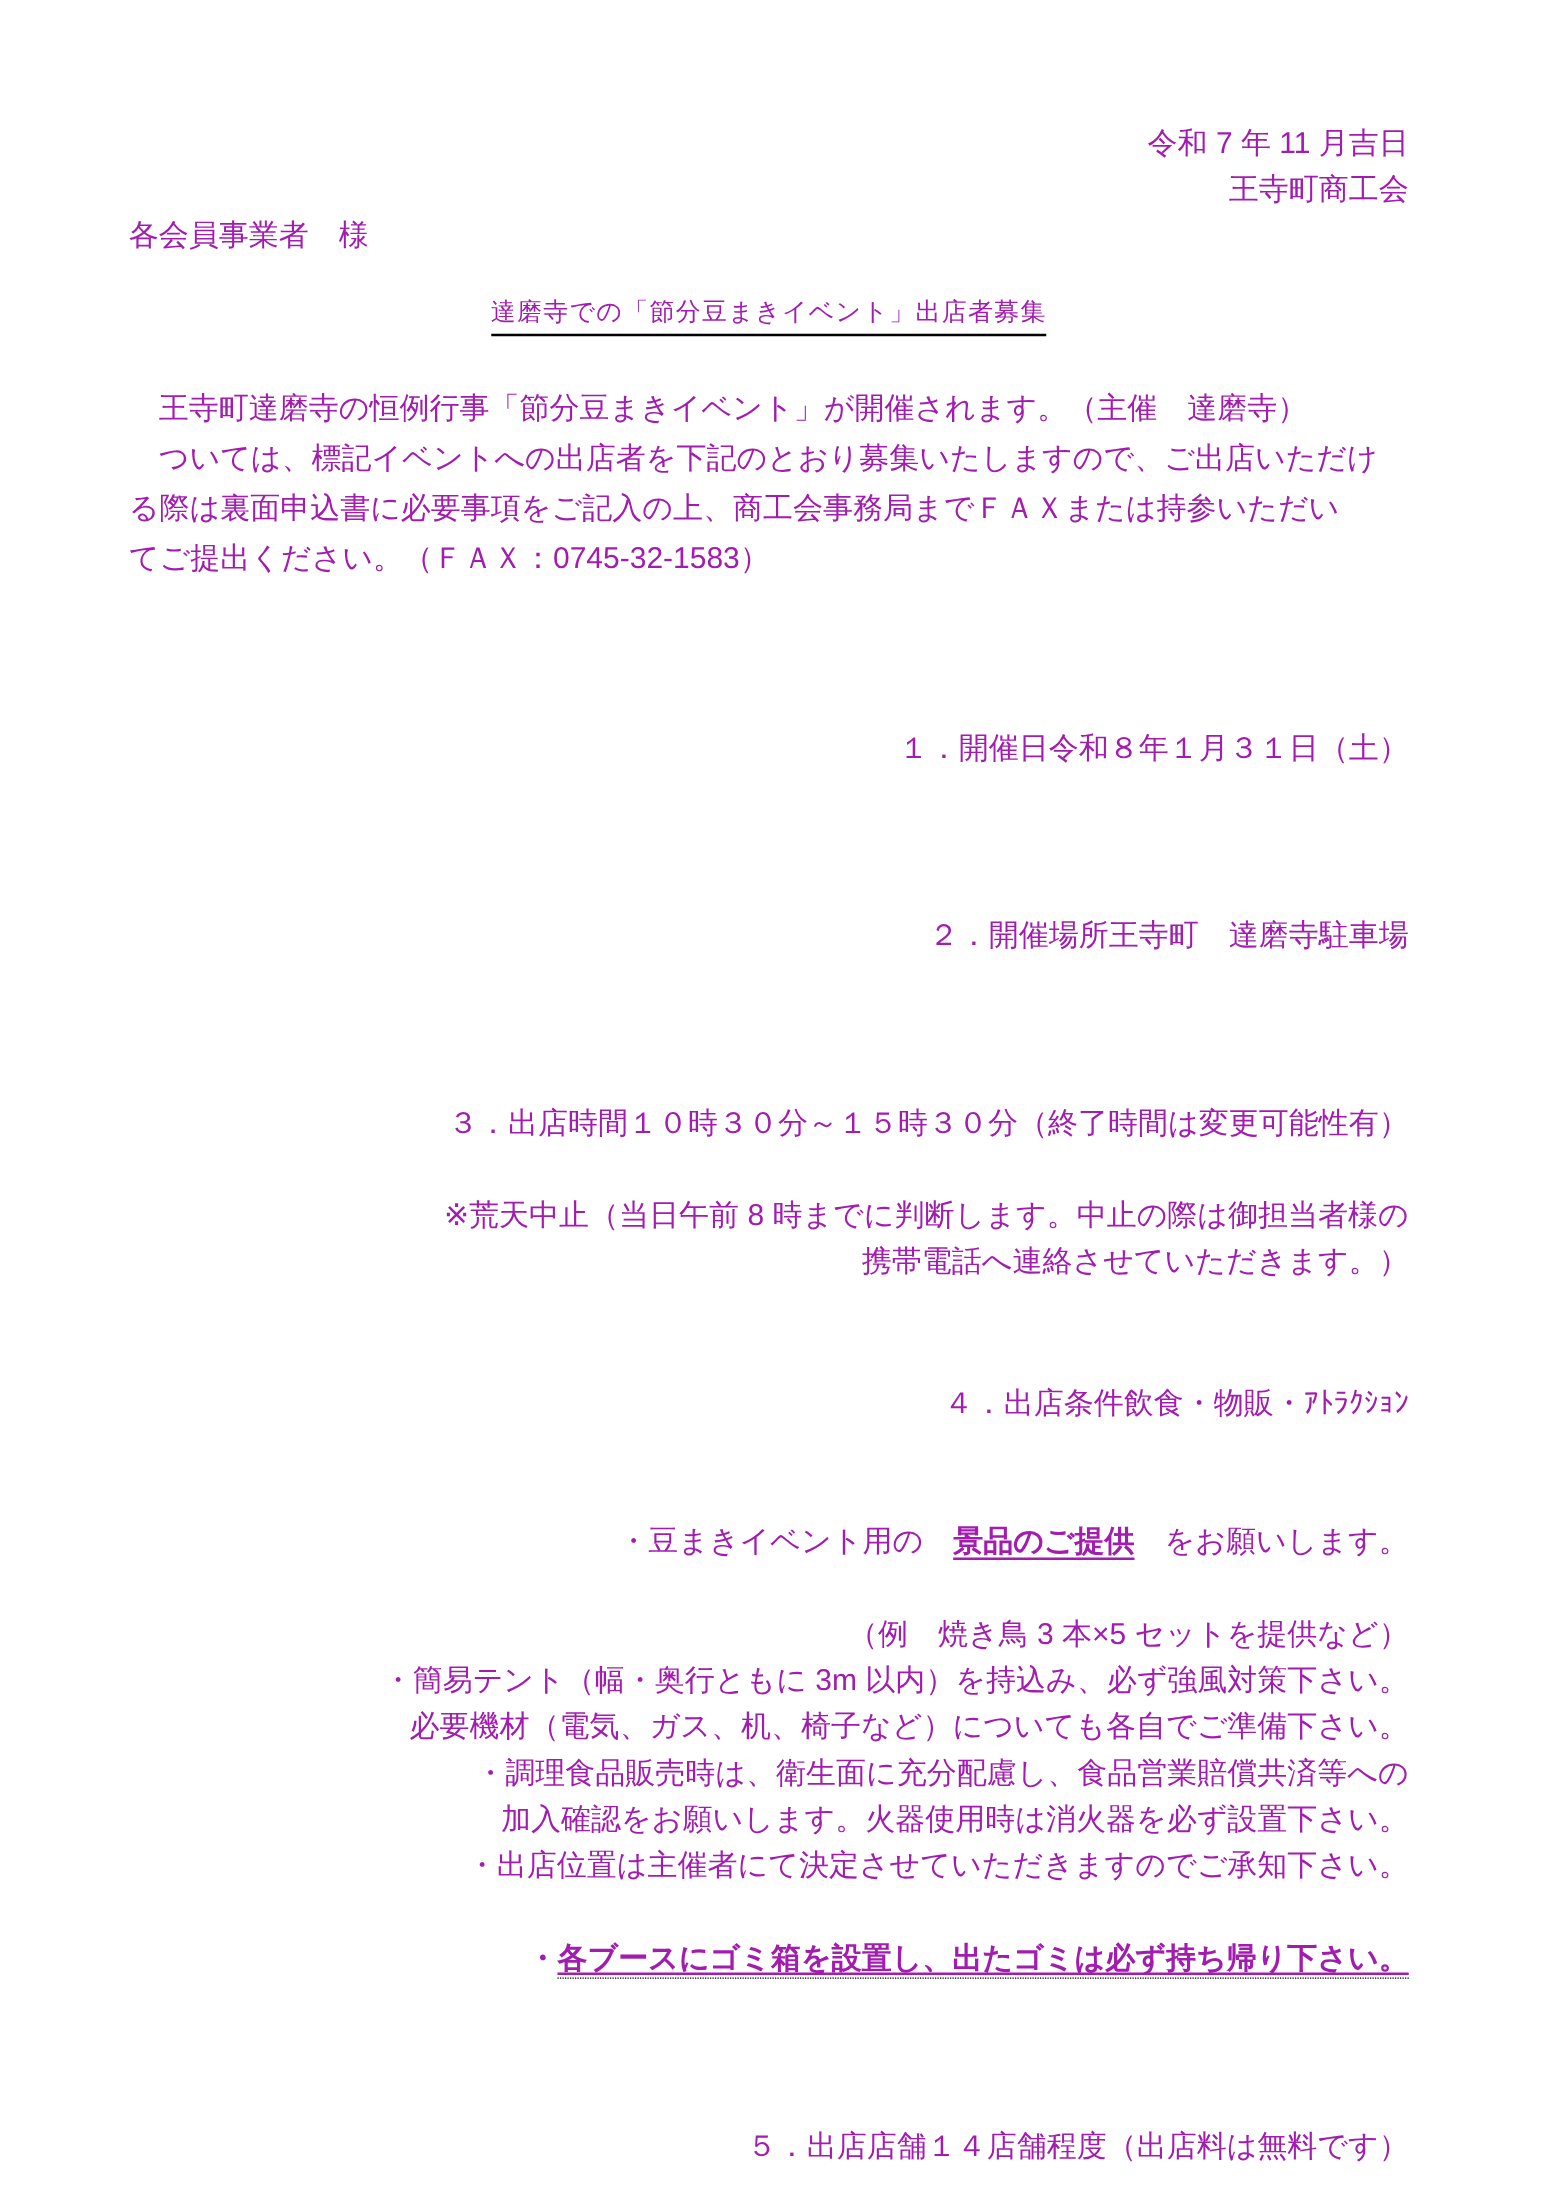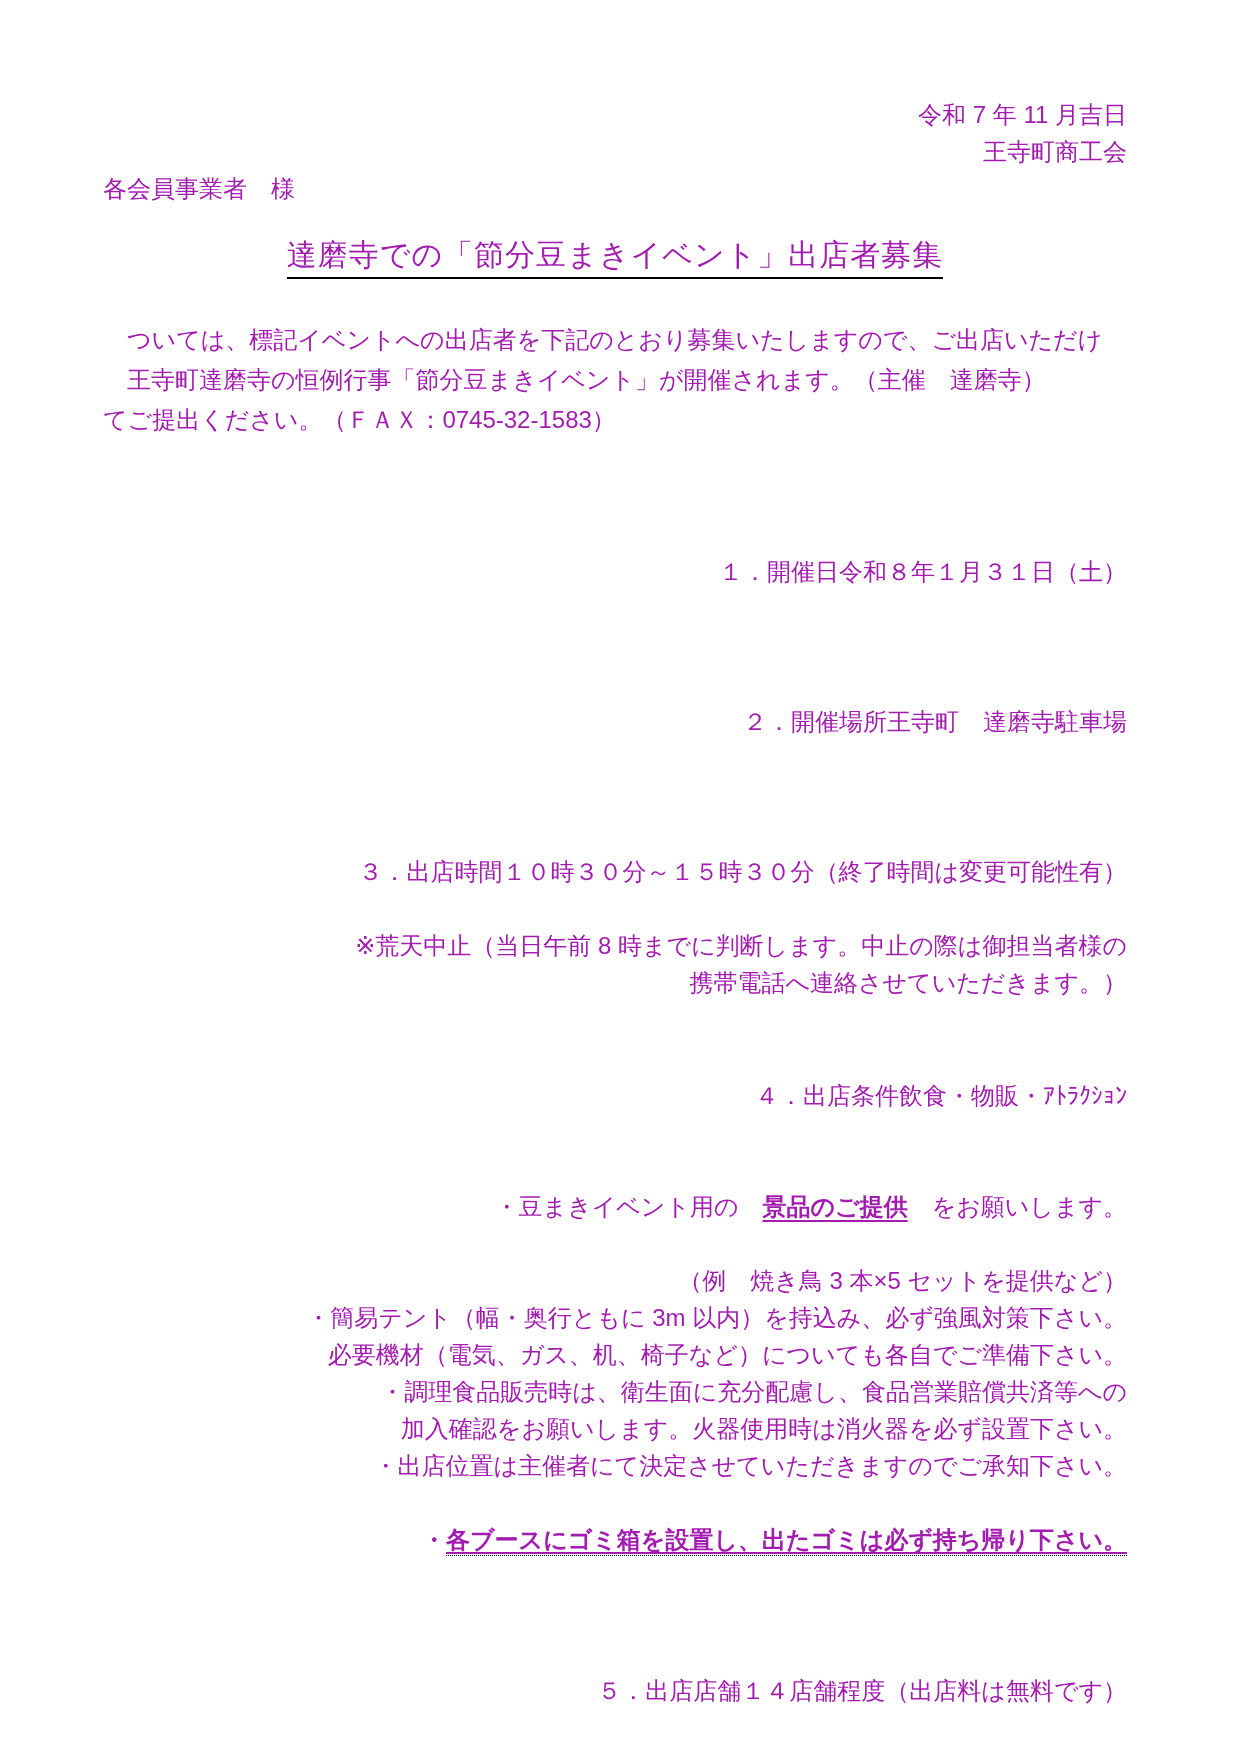--- a/index.html
+++ b/index.html
@@ -13,21 +13,21 @@
     background: #ffffff;
     color: #a21caf;
     font-family: "Liberation Sans", "DejaVu Sans", sans-serif;
     font-size: 24px;
     overflow: hidden;
   }
   .hline { line-height: 37px; white-space: pre; }
   .right { text-align: right; }
   .title-wrap { text-align: center; margin-top: 28px; }
   .doc-title {
-    font-size: 30px;
+    font-size: 20px;
     letter-spacing: 1px;
     border-bottom: 2px solid #000;
     padding-bottom: 6px;
     white-space: pre;
   }
   .intro { margin-top: 44px; line-height: 40px; }
   .intro .iline { white-space: pre; }
   .items { margin-top: 76px; }
   .item { margin-bottom: 39px; line-height: 37px; text-align: right; }
   .item .row { white-space: pre; }
@@ -61,22 +61,23 @@
 
   <div class="hline right">令和 7 年 11 月吉日</div>
   <div class="hline right">王寺町商工会</div>
   <div class="hline">各会員事業者　様</div>
 
   <div class="title-wrap">
     <span class="doc-title">達磨寺での「節分豆まきイベント」出店者募集</span>
   </div>
 
   <div class="intro">
+    <div class="iline">　王寺町達磨寺の恒例行事「節分豆まきイベント」が開催されます。（主催　達磨寺）</div>
     <div class="iline">　ついては、標記イベントへの出店者を下記のとおり募集いたしますので、ご出店いただけ</div>
-    <div class="iline">　王寺町達磨寺の恒例行事「節分豆まきイベント」が開催されます。（主催　達磨寺）</div>
+    <div class="iline">る際は裏面申込書に必要事項をご記入の上、商工会事務局までＦＡＸまたは持参いただい</div>
     <div class="iline">てご提出ください。（ＦＡＸ：0745-32-1583）</div>
   </div>
 
   <div class="items">
 
     <div class="item">
       <div class="row">
         <span class="label">１．開催日</span><span class="content">令和８年１月３１日（土）</span>
       </div>
     </div>

